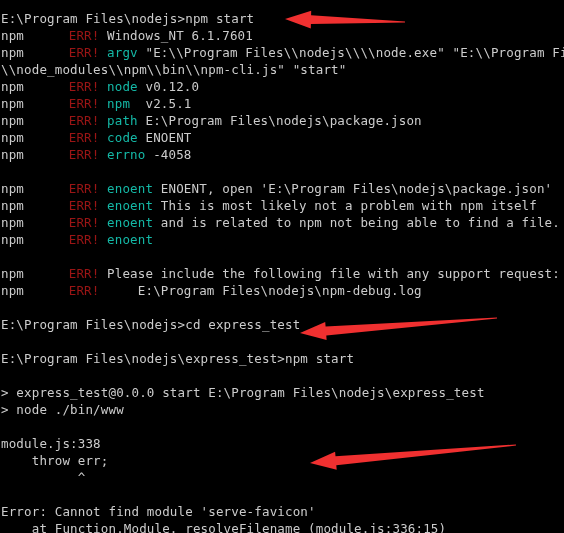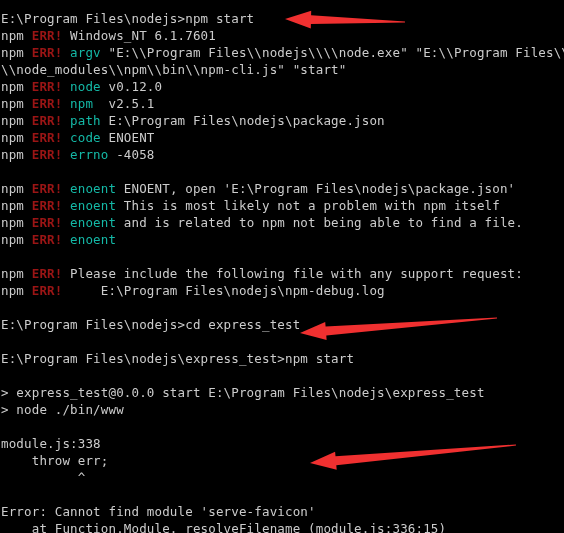--- a/index.html
+++ b/index.html
@@ -31,21 +31,21 @@
   }
   .line {
     height: 17px;
     white-space: pre;
     overflow: visible;
   }
   .line.blank { color: transparent; }
 
   .tok { white-space: pre; }
   .c-white  { color: #cccccc; }
-  .c-err    { color: #9b1515; font-weight: bold; }
+  .c-err    { color: #9b1515; font-weight: normal; margin-left: 37px; }
   .c-key    { color: #14b8a6; }
 
   
   #arrow-layer {
     position: absolute;
     left: 0; top: 0;
     width: 564px; height: 533px;
     pointer-events: none;
   }
 </style>

